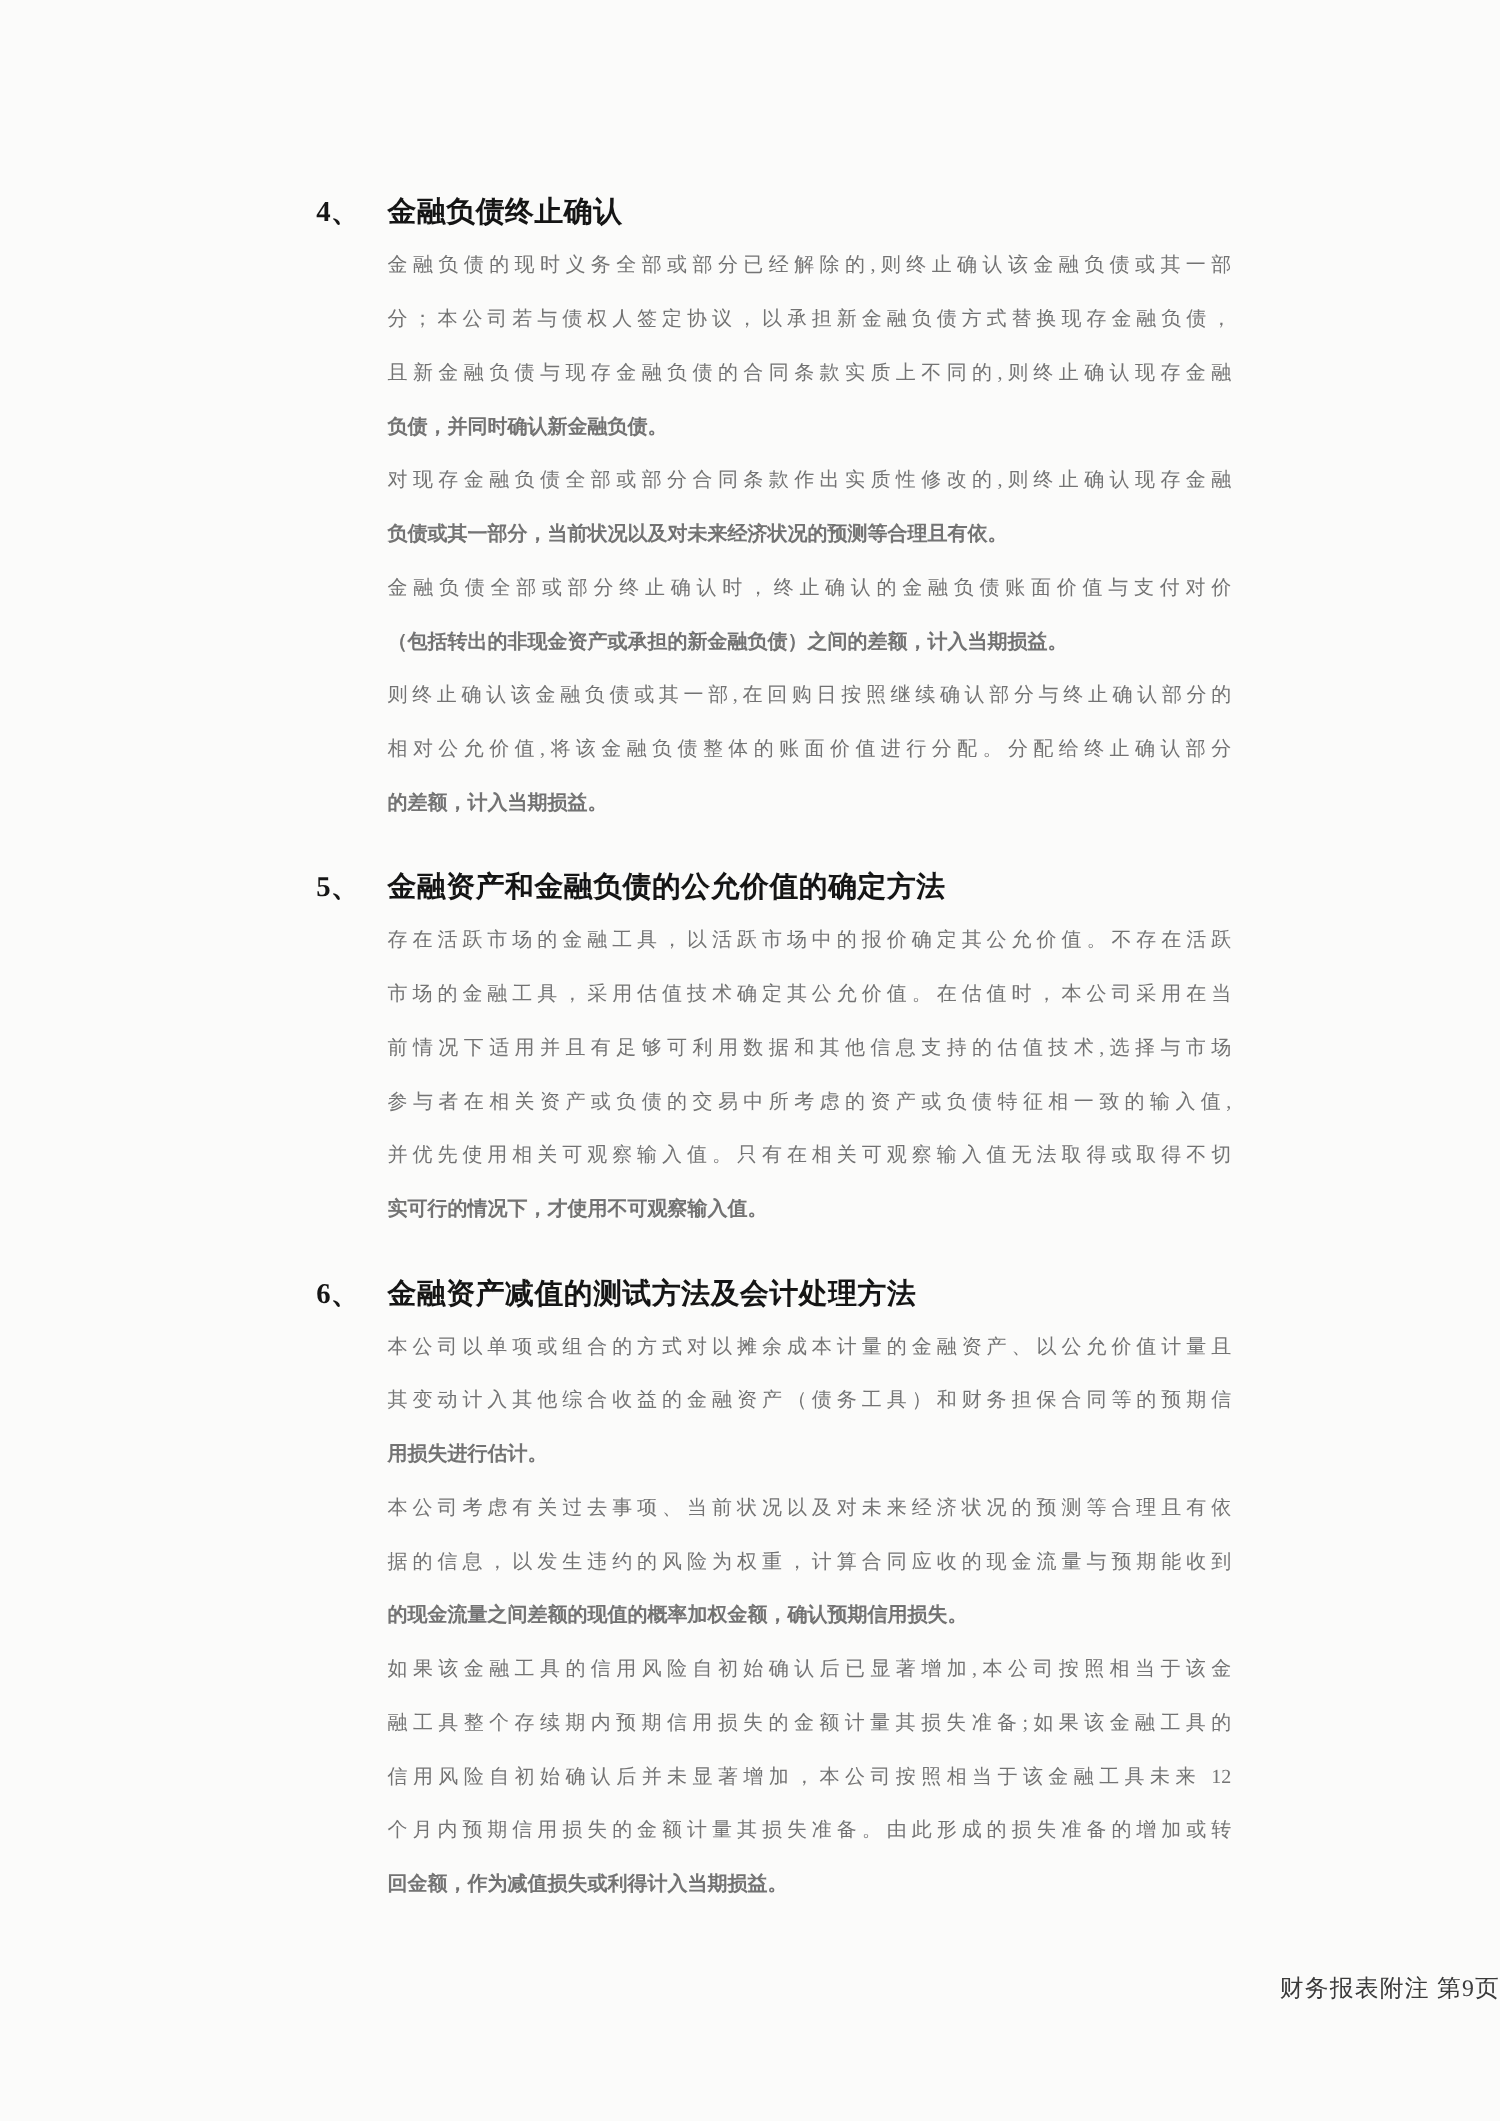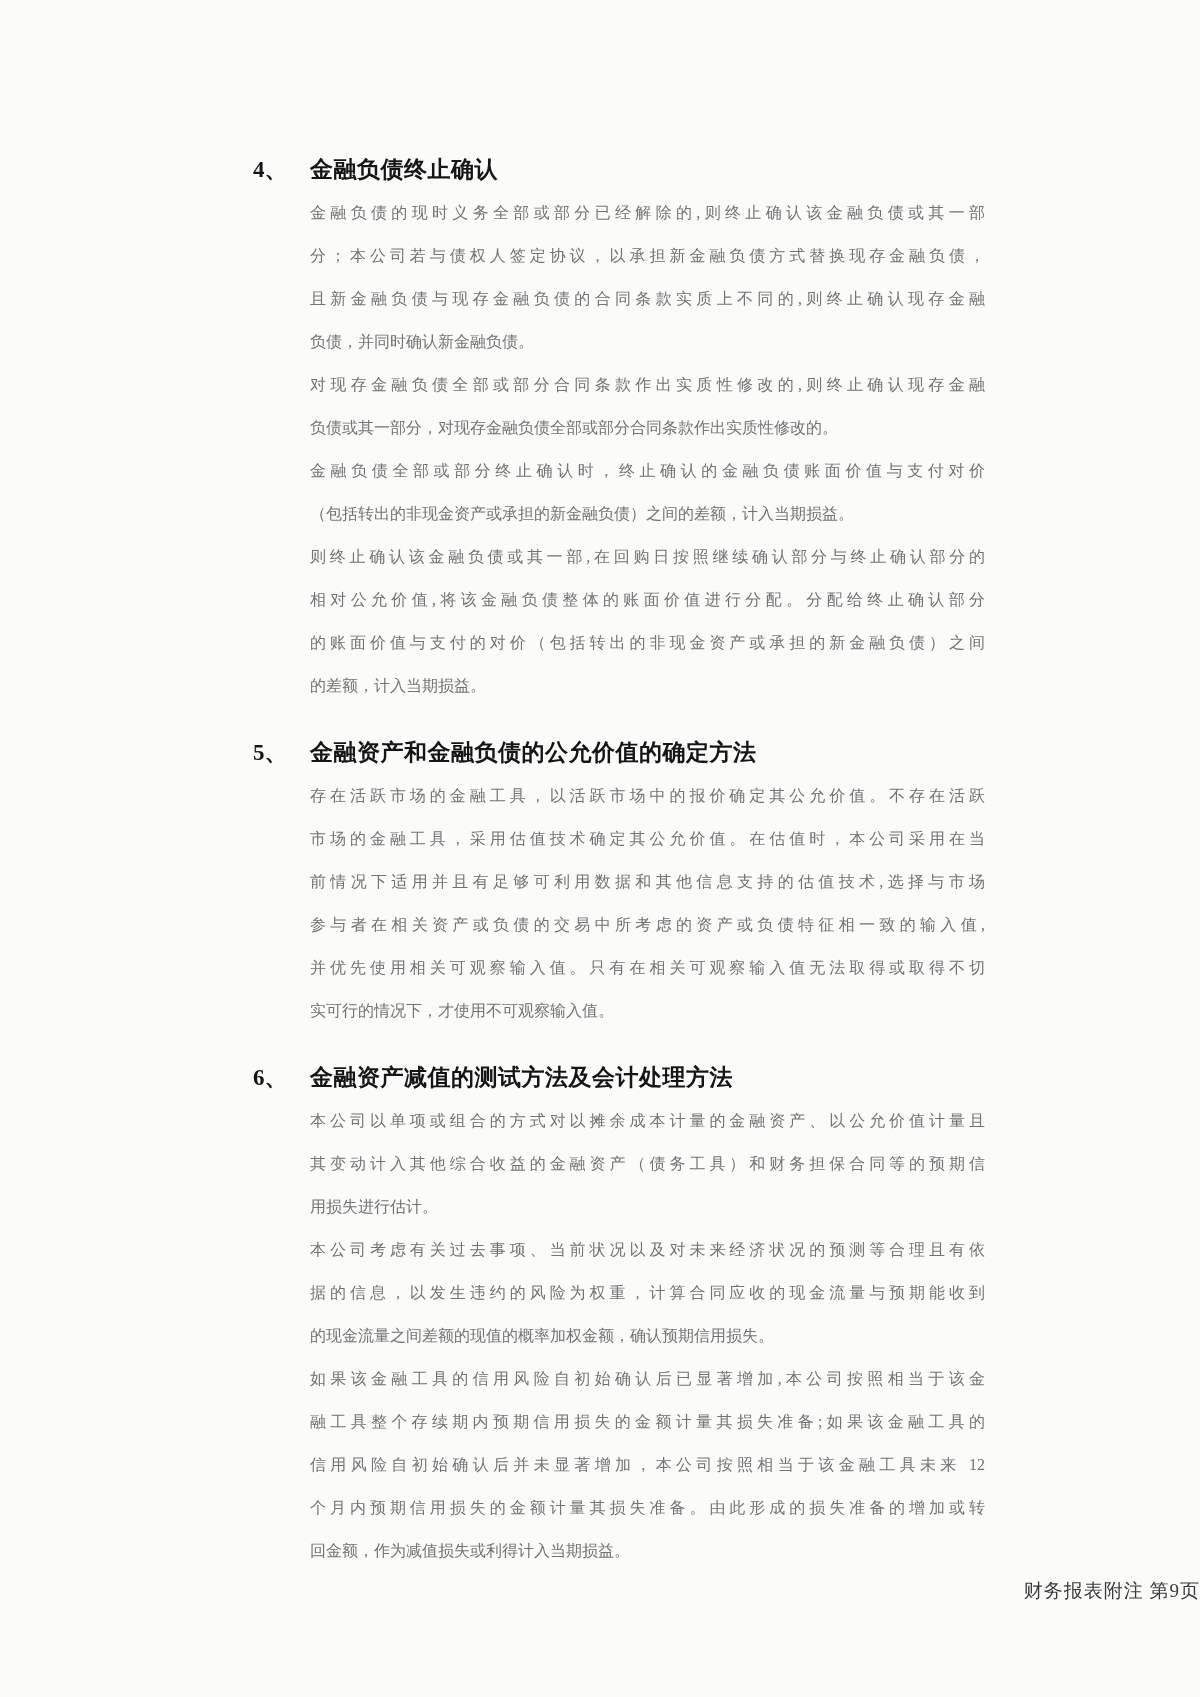--- a/index.html
+++ b/index.html
@@ -35,20 +35,21 @@
     font-size:16px;
     line-height:43px; height:43px;
     text-align:justify;
     text-align-last:justify;
     color:#737373;
     white-space:nowrap;
   }
   .line.last {
     text-align-last:left;
     white-space:normal;
+    font-weight:bold;
   }
   .footer {
     position:absolute;
     top:1578px; left:0; width:100%;
     text-align:right;
     font-size:19px;
     color:#3a3a3a;
     letter-spacing:1px;
   }
 </style>
@@ -64,30 +65,29 @@
         </div>
         <div class="sec-body">
           <div class="para">
             <div class="line">金融负债的现时义务全部或部分已经解除的,则终止确认该金融负债或其一部</div>
             <div class="line">分；本公司若与债权人签定协议，以承担新金融负债方式替换现存金融负债，</div>
             <div class="line">且新金融负债与现存金融负债的合同条款实质上不同的,则终止确认现存金融</div>
             <div class="line last">负债，并同时确认新金融负债。</div>
           </div>
           <div class="para">
             <div class="line">对现存金融负债全部或部分合同条款作出实质性修改的,则终止确认现存金融</div>
-            <div class="line last">负债或其一部分，对现存金融负债全部或部分合同条款作出实质性修改的。</div>
+            <div class="line last">负债或其一部分，当前状况以及对未来经济状况的预测等合理且有依。</div>
           </div>
           <div class="para">
             <div class="line">金融负债全部或部分终止确认时，终止确认的金融负债账面价值与支付对价</div>
             <div class="line last">（包括转出的非现金资产或承担的新金融负债）之间的差额，计入当期损益。</div>
           </div>
           <div class="para">
             <div class="line">则终止确认该金融负债或其一部,在回购日按照继续确认部分与终止确认部分的</div>
             <div class="line">相对公允价值,将该金融负债整体的账面价值进行分配。分配给终止确认部分</div>
-            <div class="line">的账面价值与支付的对价（包括转出的非现金资产或承担的新金融负债）之间</div>
             <div class="line last">的差额，计入当期损益。</div>
           </div>
         </div>
       </div>
       <div class="section">
         <div class="sec-header">
           <div class="sec-num">5、</div>
           <div class="sec-title">金融资产和金融负债的公允价值的确定方法</div>
         </div>
         <div class="sec-body">

